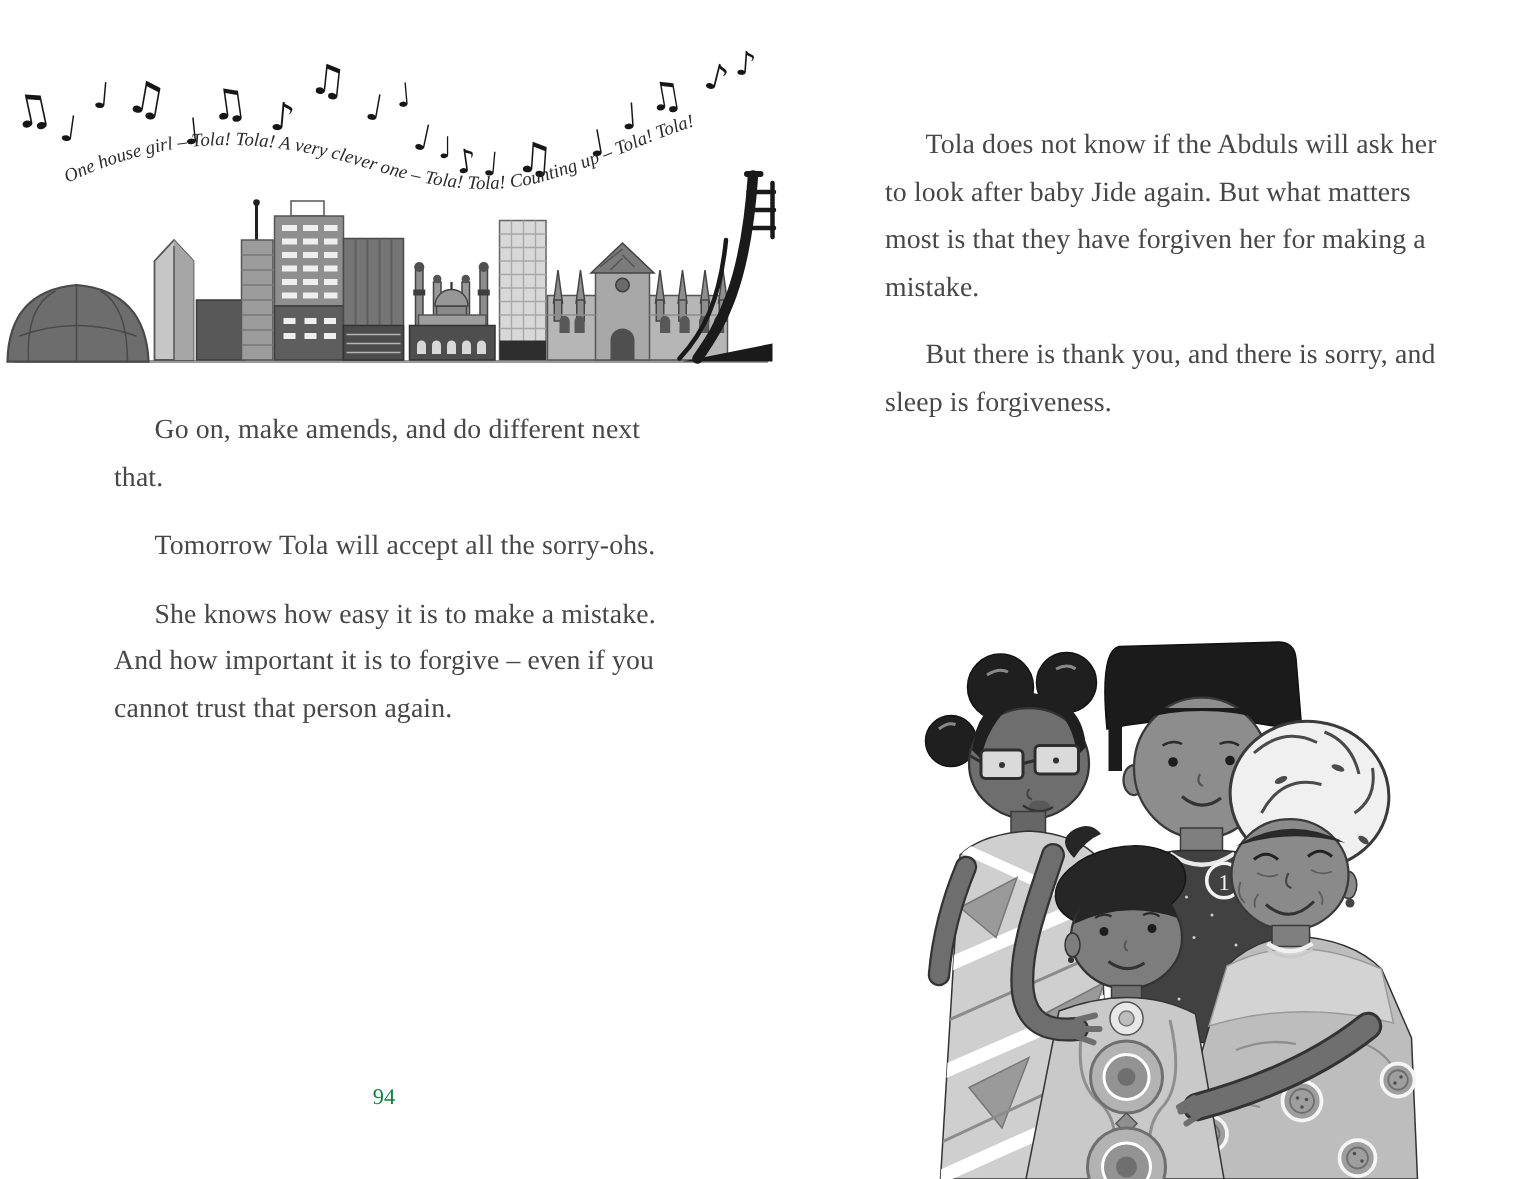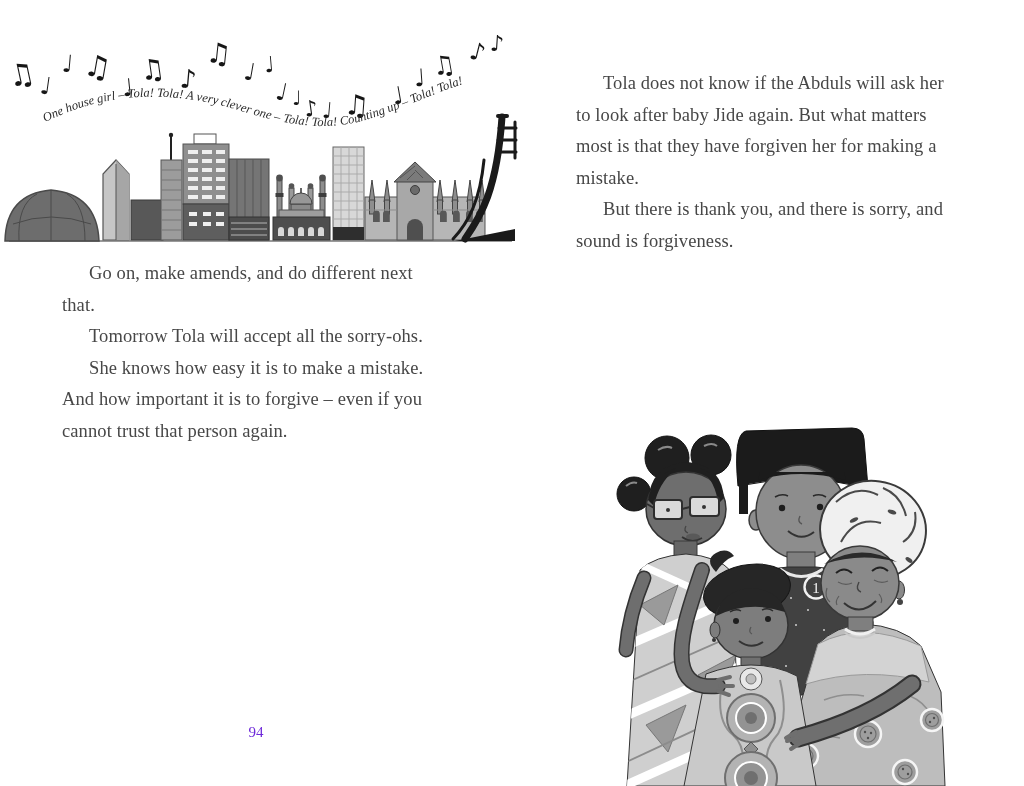--- a/index.html
+++ b/index.html
@@ -5,24 +5,24 @@
   html,body{margin:0;padding:0;background:#fff;}
   .book{
     position:relative;width:1024px;height:786px;background:#ffffff;
     font-family:"Liberation Serif", serif;overflow:hidden;
     outline:1px solid #ececec;
   }
   .text-block{
     position:absolute;color:#474747;font-size:18.5px;line-height:31.5px;
     letter-spacing:.1px;
   }
-  .text-block p{margin:0;white-space:pre-line;text-indent:27px;}
+  .text-block p{margin:14px;white-space:pre-line;text-indent:27px;}
   .page-number{
     position:absolute;left:0;top:724px;width:512px;text-align:center;
-    font-size:15px;color:#6d28d9;
+    font-size:15px;color:#15803d;
   }
   .notes-layer{position:absolute;left:0;top:0;width:512px;height:160px;}
   .note{
     position:absolute;color:#161616;font-family:"DejaVu Sans", sans-serif;
     line-height:1;display:inline-block;
   }
   svg{position:absolute;}
   .song{font-family:"Liberation Serif", serif;font-style:italic;}
 </style>
 </head>
@@ -216,21 +216,21 @@
   </div>
 
   <div>
 
     <div class="text-block" style="left:576px;top:68px;width:440px">
         <p>Tola does not know if the Abduls will ask her
 to look after baby Jide again. But what matters
 most is that they have forgiven her for making a
 mistake.</p>
         <p>But there is thank you, and there is sorry, and
-sound is forgiveness.</p>
+sleep is forgiveness.</p>
       </div>
 
     <svg style="left:610px;top:420px" width="412" height="366" viewBox="0 0 412 366" aria-label="Greyscale illustration of a family group hug: a girl with glasses and afro puffs, a boy with a flat-top haircut wearing a number 1 T-shirt, a younger child in a patterned dress, and a grandmother in a headwrap">
 
       <g>
         <path d="M128 66 Q123 14 136 11 L242 8 Q253 8 254 19 L258 68 Q193 52 128 66 Z" fill="#1b1b1b" stroke="#111"></path>
         <rect x="129" y="60" width="9" height="34" fill="#1b1b1b"></rect>
         <rect x="247" y="58" width="9" height="34" fill="#1b1b1b"></rect>
         <ellipse cx="146" cy="100" rx="7" ry="10" fill="#8d8d8d" stroke="#3a3a3a" stroke-width="1.5"></ellipse>
         <ellipse cx="236" cy="98" rx="7" ry="10" fill="#8d8d8d" stroke="#3a3a3a" stroke-width="1.5"></ellipse>

